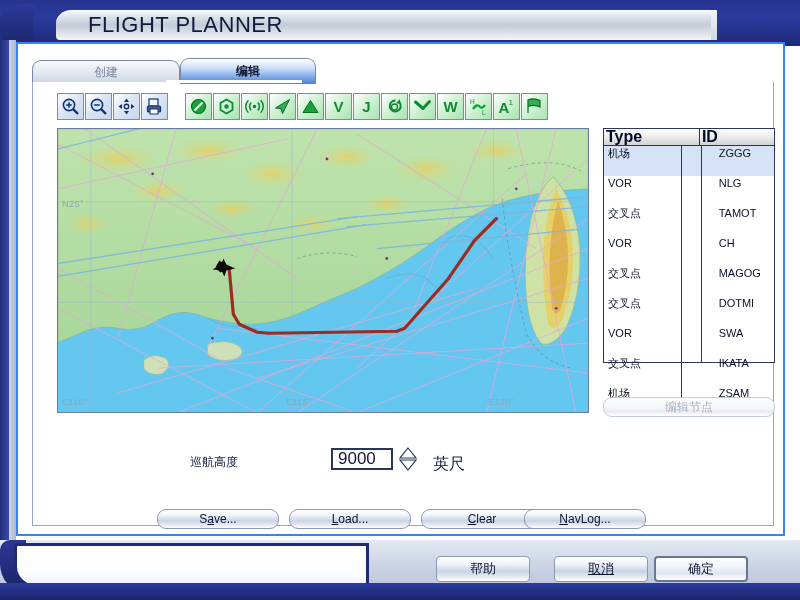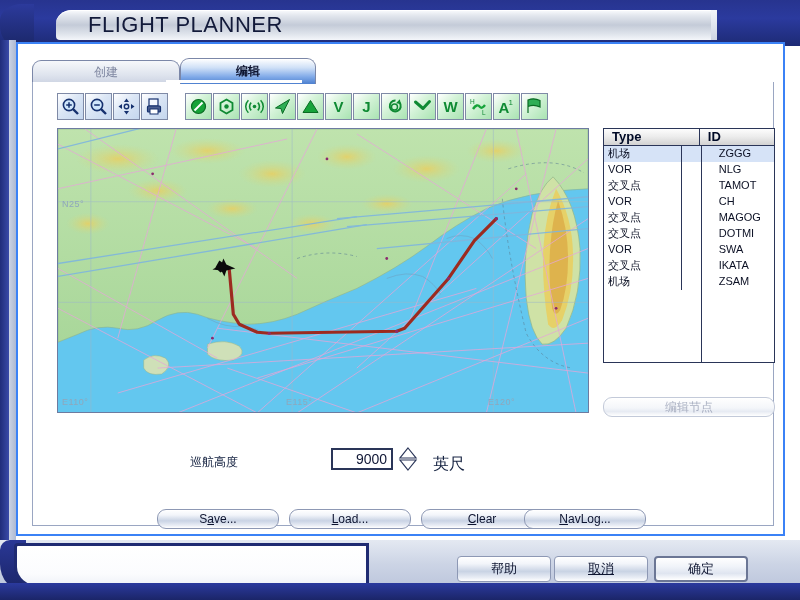--- a/index.html
+++ b/index.html
@@ -141,29 +141,29 @@
     width:172px; height:235px;
     border:1px solid #2a3558;
     background:#ffffff;
   }
   .list-head { display:flex; height:17px; }
   .lh {
     height:17px;
     background: linear-gradient(180deg,#fdfdfd 0%,#ececec 48%,#d2d2d2 100%);
     border-right:1px solid #2a3558;
     border-bottom:1px solid #2a3558;
-    font-size:13px; font-weight:bold; color:#000a26;
-    padding-left:8px; line-height:16px;
+    font-size:16px; font-weight:bold; color:#000a26;
+    padding-left:2px; line-height:16px;
     font-family:"Liberation Sans", sans-serif;
     overflow:hidden; white-space:nowrap;
   }
   .lh.c1 { width:97px; }
   .lh.c2 { width:75px; border-right:none; }
   .list-body { position:relative; }
-  .lrow { display:flex; height:16px; }
+  .lrow { display:flex; height:30px; }
   .lrow.sel { background:#d6e3f7; }
   .lc {
     font-size:11px; color:#0b1024; line-height:14px;
     font-family:"Liberation Sans", sans-serif;
     white-space:nowrap; overflow:hidden;
   }
   .lc.c1 { width:97px; padding-left:4px; border-right:1px solid #2a3558; }
   .lc.c2 { width:75px; padding-left:5px;margin-left:32px; }
   .col-rule {
     position:absolute; left:97px; top:17px; width:1px; height:217px;
@@ -184,21 +184,21 @@
   .btn.disabled { color:#aab0c2; background: linear-gradient(180deg,#ffffff,#f4f6fa 55%,#e7ebf3 75%,#ffffff); border-color:#c3cad9; }
   .side-btn { position:absolute; left:570px; width:172px; height:20px; }
   .side-btn.b1 { top:290px; }
   .side-btn.b2 { top:315px; }
 
   
   .alt-label { position:absolute; left:157px; top:372px; font-size:12px; color:#13203f; }
   .alt-input {
     position:absolute; left:298px; top:366px; width:62px; height:22px;
     border:2px solid #2a3558; background:#ffffff;
-    font-size:14px; color:#101735; padding-left:23px; line-height:18px;
+    font-size:17px; color:#101735; padding-left:5px; line-height:18px;
     font-family:"Liberation Sans", sans-serif;
   }
   .spinner { position:absolute; left:364px; top:365px; width:22px; height:24px; }
   .alt-unit { position:absolute; left:400px; top:372px; font-size:16px; color:#13203f; }
 
   
   .act { position:absolute; top:427px; height:20px; width:122px; }
   .act.a1 { left:124px; }  .act.a2 { left:256px; }
   .act.a3 { left:388px; }  .act.a4 { left:491px; }
   .act u { text-decoration:underline; }
@@ -220,21 +220,21 @@
     border-bottom-left-radius:26px 22px;
     border-bottom-right-radius:2px;
   }
   .status-curve {
     position:absolute; left:0; top:540px; width:26px; height:52px;
     background: linear-gradient(180deg,#2a3896,#1a2466);
     border-bottom-left-radius:26px 28px;
     border-top-left-radius:10px;
   }
   .bbtn { position:absolute; top:556px; width:94px; height:26px; border-radius:4px; font-size:13px; }
-  .bbtn.x1 { left:457px; }
+  .bbtn.x1 { left:436px; }
   .bbtn.x2 { left:554px;text-decoration:underline; }
   .bbtn.x3 { left:654px; background: linear-gradient(180deg,#ffffff,#f0f3f9 40%,#dfe5f0 70%,#ffffff); border:2px solid #6b7695; }
 </style>
 </head>
 <body>
 
 <div id="app">
 
   <div class="titlebar-band"></div>
   <div class="titlebar-curve"></div>

